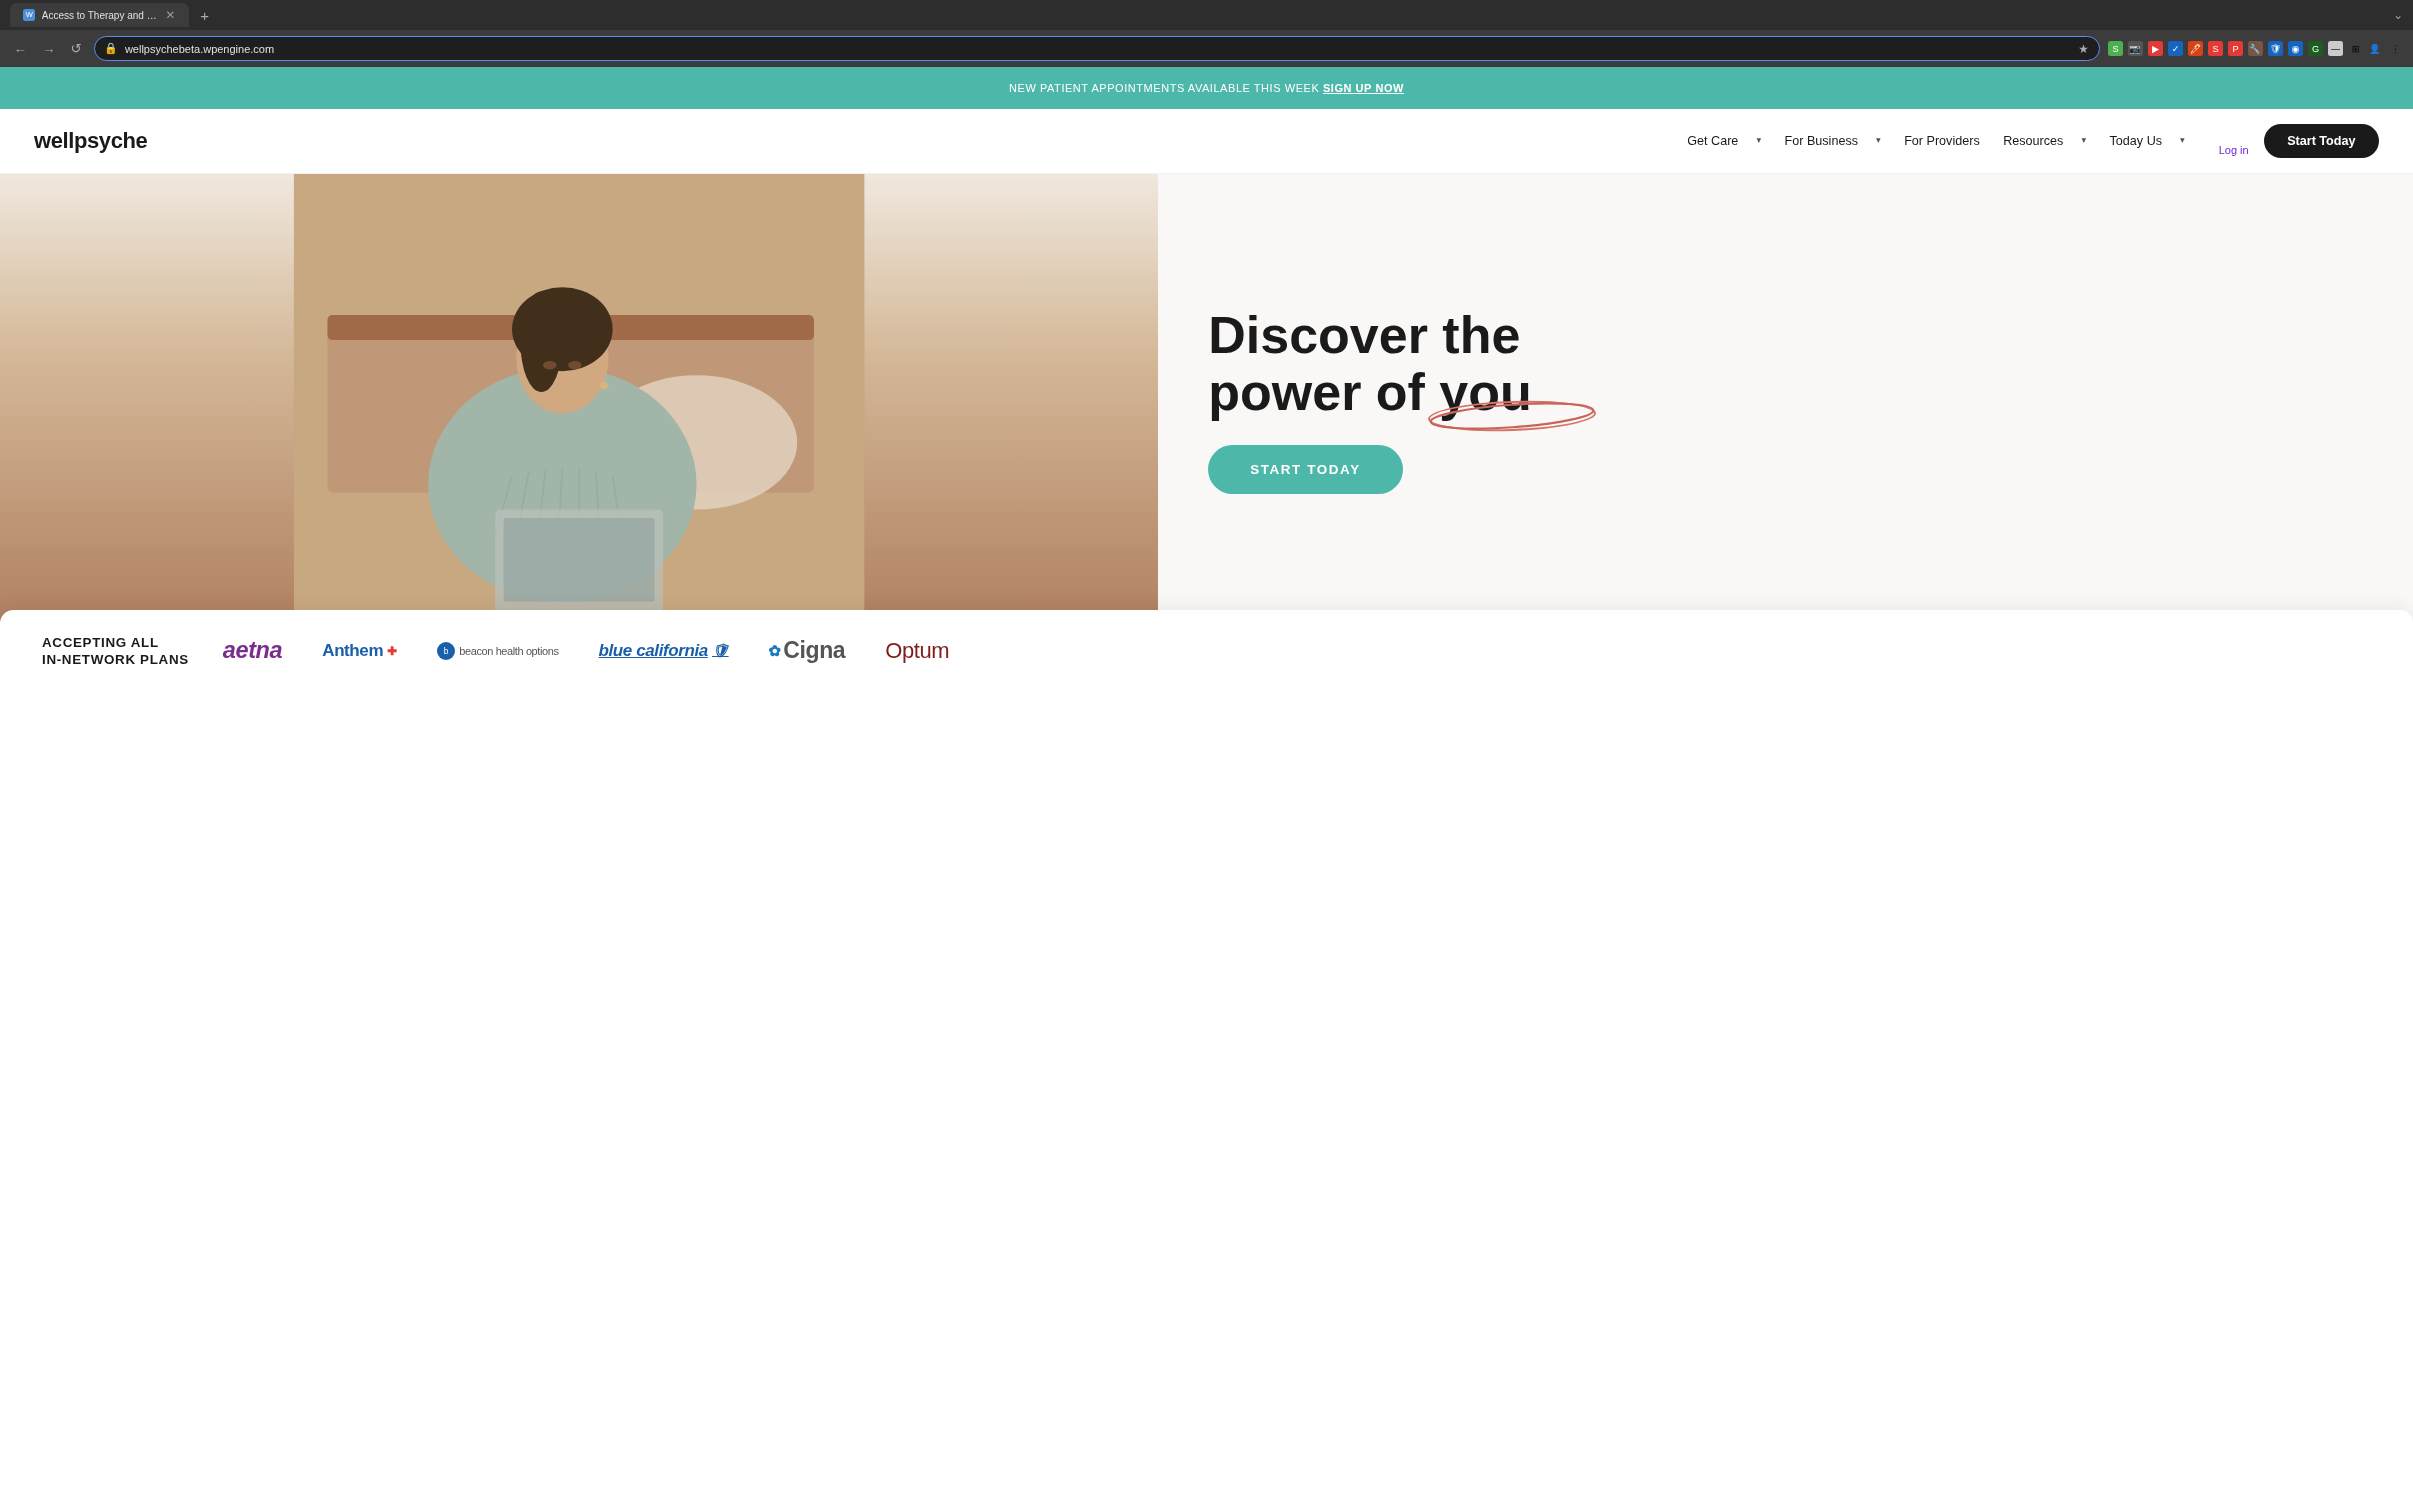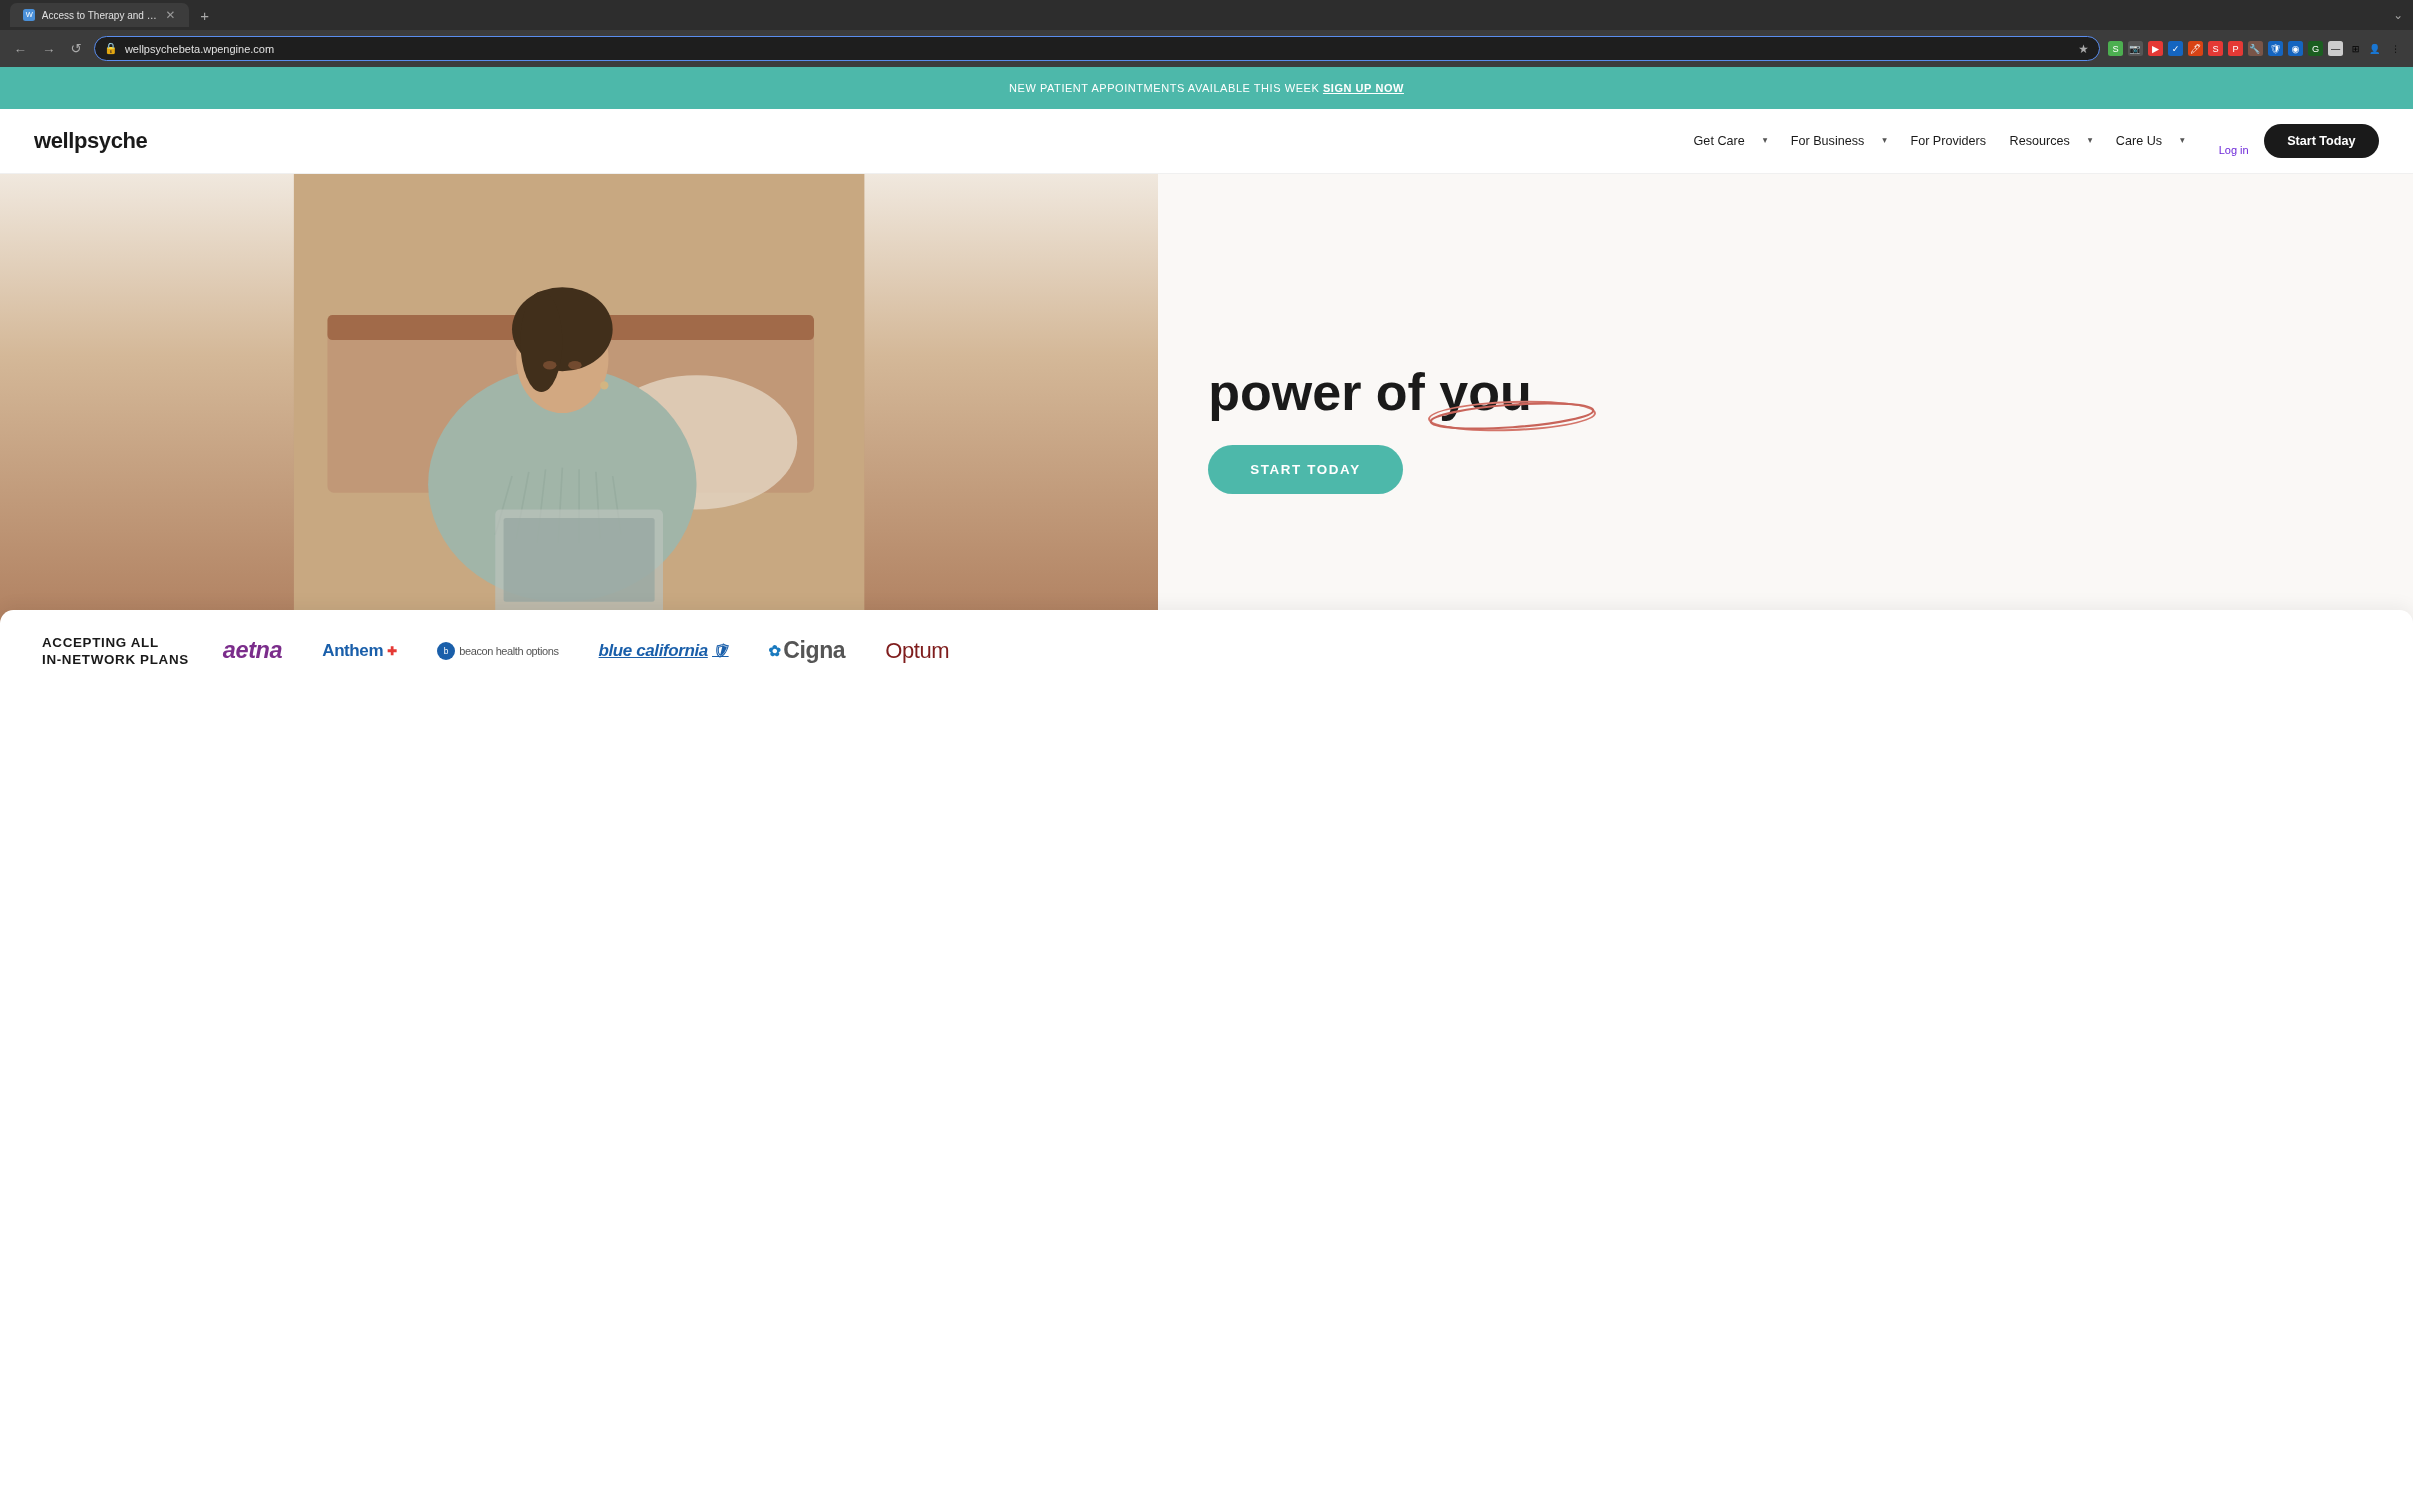--- a/index.html
+++ b/index.html
@@ -340,21 +340,21 @@
       <span class="chevron">▾</span>
     </a>
     <a class="nav-link">
       <span>For Providers</span>
     </a>
     <a class="nav-link">
       <span>Resources</span>
       <span class="chevron">▾</span>
     </a>
     <a class="nav-link">
-      <span>Care Us</span>
+      <span>Today Us</span>
       <span class="chevron">▾</span>
     </a>
   </div>
   <span class="nav-login">Log in</span>
   <button class="nav-cta">Start Today</button>
 </nav>
 
 <div class="hero">
 
   <div class="hero-image-container">
@@ -392,21 +392,21 @@
         <ellipse cx="305" cy="228" rx="8" ry="5" fill="#8a5030" opacity="0.6"></ellipse>
         <ellipse cx="335" cy="228" rx="8" ry="5" fill="#8a5030" opacity="0.6"></ellipse>
 
         <rect width="680" height="540" fill="#c8a882" opacity="0.15"></rect>
       </svg>
     </div>
   </div>
 
   <div class="hero-content">
     <h1 class="hero-title">
-      <br>
+      <span>Discover the</span><br>
       <span>power of</span>
       <span class="hero-title-you">
         <span>you</span>
         <svg class="you-underline" viewBox="0 0 180 30" style="position:absolute;bottom:-10px;left:-11.7px;width:168px;height:30px;overflow:visible;">
           <ellipse cx="90" cy="15" rx="94" ry="13" fill="none" stroke="#c8645a" stroke-width="2.5" transform="rotate(-2 90 15)"></ellipse>
         </svg>
       </span>
     </h1>
     <button class="hero-cta">START TODAY</button>
   </div>

